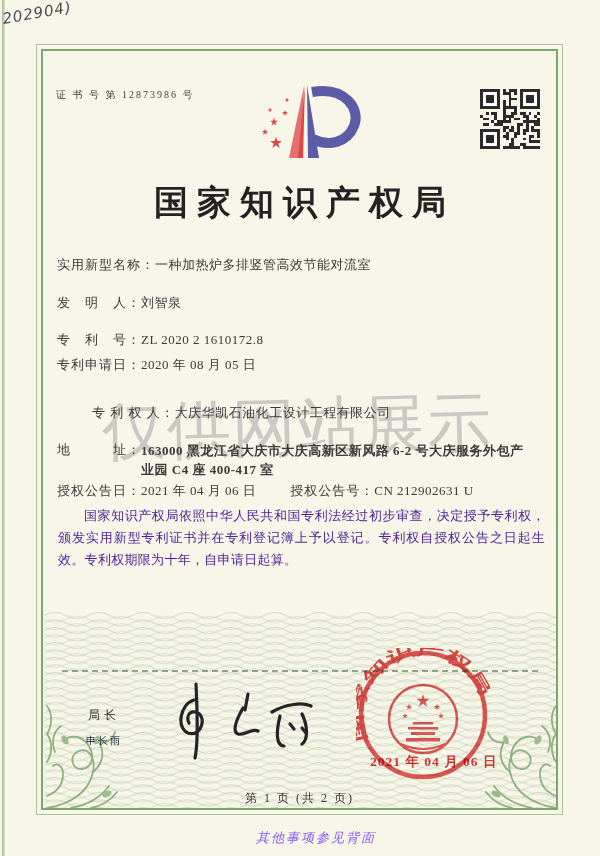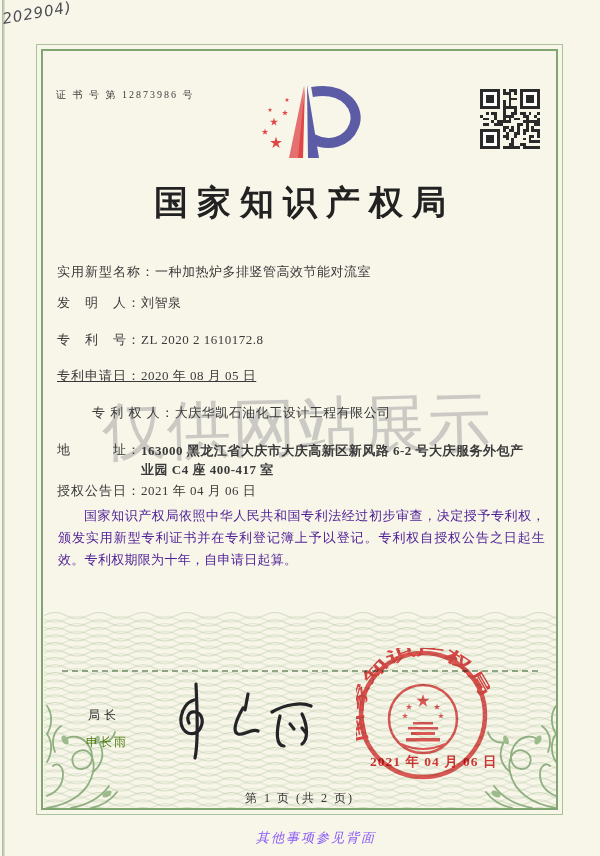--- a/index.html
+++ b/index.html
@@ -33,41 +33,41 @@
   .logo { position:absolute; left:242px; top:80px; z-index:3; }
   .qr { position:absolute; left:478px; top:89px; z-index:3; }
   .title { position:absolute; left:0; top:180px; width:600px; text-align:center;
     font-size:34px; font-weight:700; letter-spacing:9px; color:#222; z-index:3;
     text-indent:9px; }
 
   .fields { position:absolute; left:57px; top:0; width:488px; z-index:3; font-size:13px; }
   .row { position:absolute; left:0; white-space:nowrap; }
   .row .lbl { letter-spacing:1px; }
   .row .val { letter-spacing:.5px; }
-  .row-name    { top:263px;text-align:center; } .row-inventor{ top:294px; }
-  .row-patno   { top:331px; } .row-filing  { top:367px;text-decoration:underline; }
+  .row-name    { top:256px;text-align:center; } .row-inventor{ top:294px; }
+  .row-patno   { top:331px; } .row-filing  { top:356px; }
   .row-patentee{ top:404px;margin-left:35px; } .row-address { top:441px; white-space:normal; }
   .row-grant   { top:482px; display:flex;align-items:center; }
   .row-address .val { display:inline-block; width:396px; vertical-align:top;
     line-height:19px; white-space:normal;font-weight:bold; }
   .row-grant .pair2 { margin-left:34px; }
 
   .paragraphs { position:absolute; left:58px; top:505px; width:487px; z-index:3;
     font-size:13px; line-height:22px; color:#4c1d95; text-align:justify;
     letter-spacing:.3px; }
   .paragraphs p { text-indent:2em; }
 
   .watermark { position:absolute; left:102px; top:384px; z-index:2;
     font-size:64px; letter-spacing:1px; color:#9f9f9f; opacity:.5;
     transform:rotate(-1.5deg); white-space:nowrap; font-weight:500; }
 
   .signoff-title { position:absolute; left:88px; top:707px; font-size:12px;
     letter-spacing:4px; color:#2c2c2c; z-index:3; }
-  .signoff-name  { position:absolute; left:86px; top:734px; font-size:12px;
-    letter-spacing:2px; color:#4d7c0f; z-index:3; }
+  .signoff-name  { position:absolute; left:86px; top:734px; font-size:10px;
+    letter-spacing:2px; color:#0f172a; z-index:3; }
   .signature { position:absolute; left:168px; top:678px; z-index:4;
     mix-blend-mode:multiply; }
 
   .seal { position:absolute; left:356px; top:648px; z-index:4;
     mix-blend-mode:multiply; opacity:.92; }
   .seal-date { position:absolute; left:370px; top:753px; z-index:5;
     font-size:13.5px; color:#d93a3a; letter-spacing:1px; font-weight:600;
     mix-blend-mode:multiply; }
 
   .page-info { position:absolute; left:36px; top:790px; width:527px; text-align:center;
@@ -306,20 +306,23 @@
     <div class="row row-patentee">
       <span class="lbl">专 利 权 人：</span><span class="val">大庆华凯石油化工设计工程有限公司</span>
     </div>
     <div class="row row-address">
       <span class="lbl">地　　　址：</span><span class="val">163000 黑龙江省大庆市大庆高新区新风路 6-2 号大庆服务外包产业园 C4 座 400-417 室</span>
     </div>
     <div class="row row-grant">
       <span class="pair1">
         <span class="lbl">授权公告日：</span><span class="val">2021 年 04 月 06 日</span>
       </span>
+      <span class="pair2">
+        <span class="lbl">授权公告号：</span><span class="val">CN 212902631 U</span>
+      </span>
     </div>
   </div>
 
   <div class="paragraphs">
     <p>国家知识产权局依照中华人民共和国专利法经过初步审查，决定授予专利权，颁发实用新型专利证书并在专利登记簿上予以登记。专利权自授权公告之日起生效。专利权期限为十年，自申请日起算。</p>
   </div>
 
   <div class="signoff-title">局长</div>
   <div class="signoff-name">申长雨</div>
 

